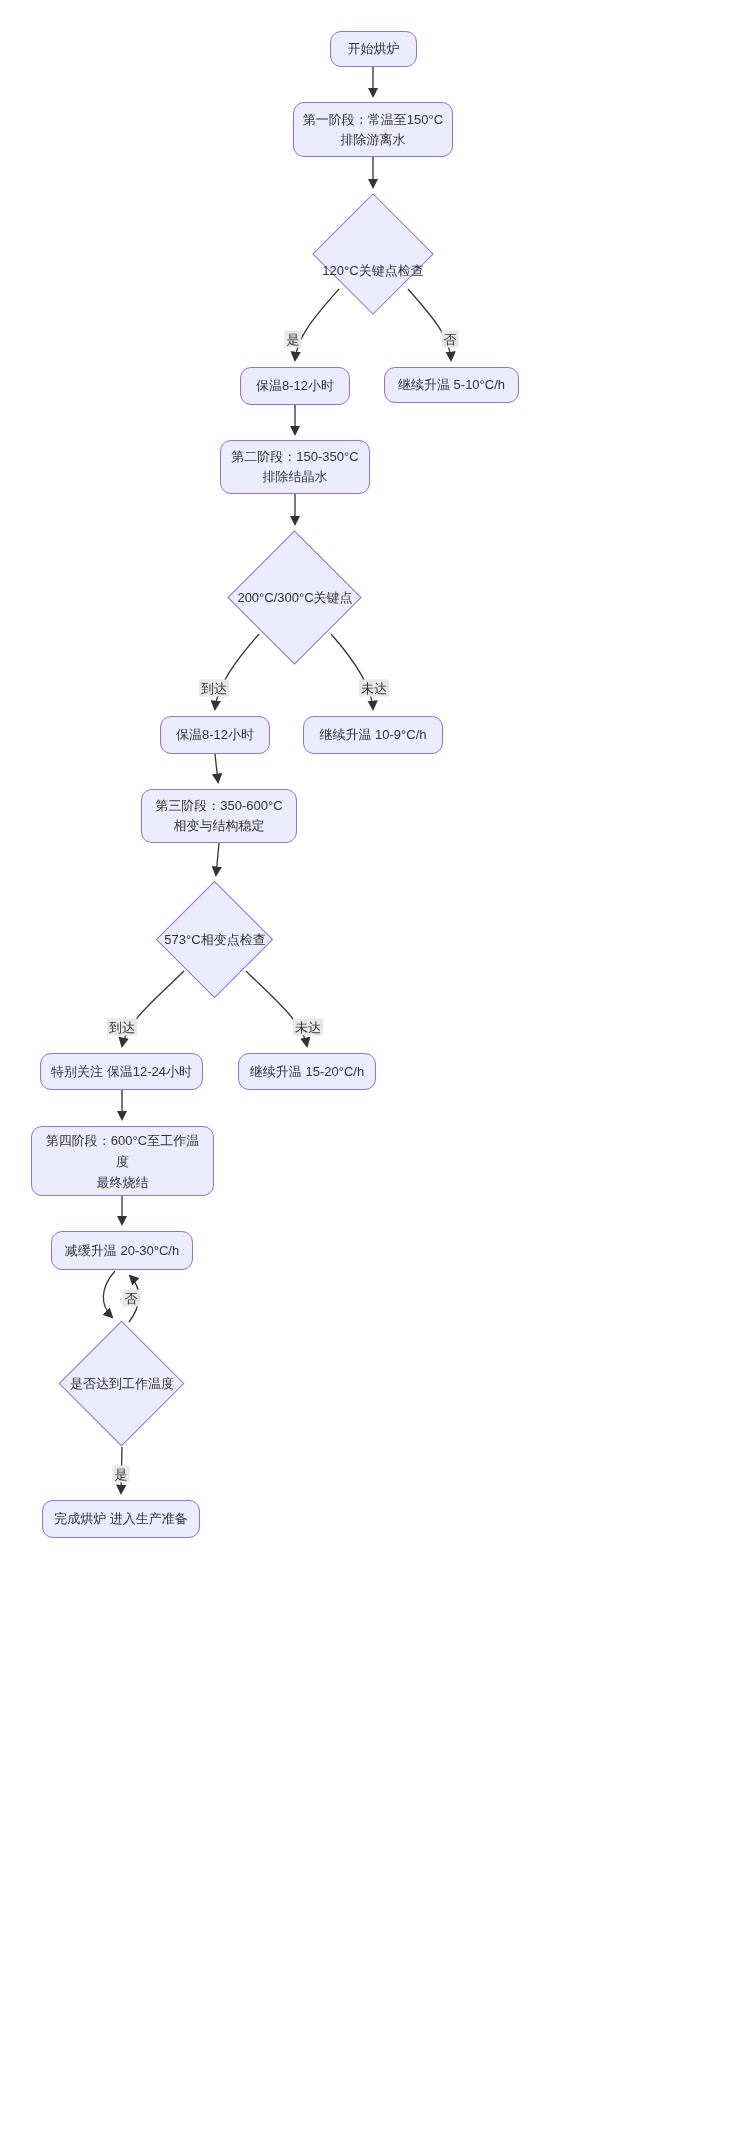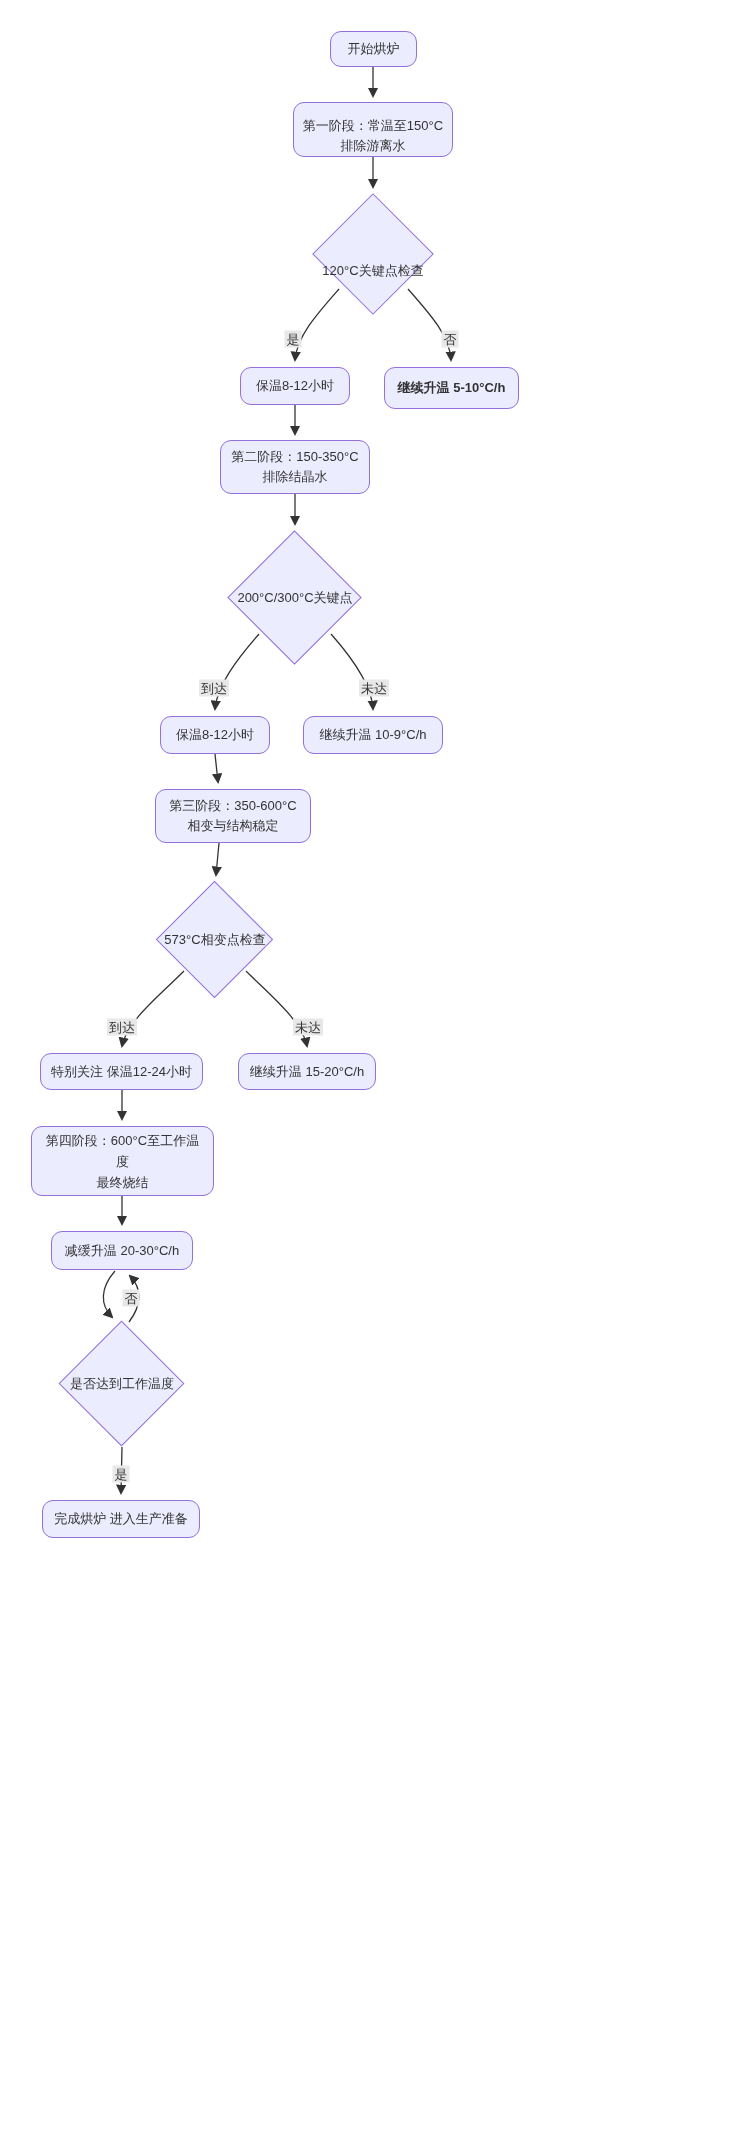--- a/index.html
+++ b/index.html
@@ -93,47 +93,47 @@
       <path d="M115,1271 C100,1288 100,1305 112,1317" marker-end="url(#arrowhead)"></path>
       <path d="M129,1322 C142,1305 142,1288 130,1276" marker-end="url(#arrowhead)"></path>
       <path d="M122,1447 L121,1493" marker-end="url(#arrowhead)"></path>
     </g>
   </svg>
 
   <div class="node" style="left:330px; top:31px; width:87px; height:36px;">
     <span>开始烘炉</span>
   </div>
 
-  <div class="node" style="left:293px; top:102px; width:160px; height:55px;justify-content:flex-end;">
+  <div class="node" style="left:293px; top:102px; width:160px; height:55px;">
     <span>第一阶段：常温至150°C</span>
     <span>排除游离水</span>
   </div>
 
   <div class="node" style="left:240px; top:367px; width:110px; height:38px;">
     <span>保温8-12小时</span>
   </div>
 
-  <div class="node" style="left:384px; top:367px; width:135px; height:42px;font-weight:bold;">
+  <div class="node" style="left:384px; top:367px; width:135px; height:36px;">
     <span>继续升温 5-10°C/h</span>
   </div>
 
   <div class="node" style="left:220px; top:440px; width:150px; height:54px;">
     <span>第二阶段：150-350°C</span>
     <span>排除结晶水</span>
   </div>
 
   <div class="node" style="left:160px; top:716px; width:110px; height:38px;">
     <span>保温8-12小时</span>
   </div>
 
   <div class="node" style="left:303px; top:716px; width:140px; height:38px;">
     <span>继续升温 10-9°C/h</span>
   </div>
 
-  <div class="node" style="left:155px; top:789px; width:156px; height:54px;">
+  <div class="node" style="left:141px; top:789px; width:156px; height:54px;">
     <span>第三阶段：350-600°C</span>
     <span>相变与结构稳定</span>
   </div>
 
   <div class="node" style="left:40px; top:1053px; width:163px; height:37px;">
     <span>特别关注 保温12-24小时</span>
   </div>
 
   <div class="node" style="left:238px; top:1053px; width:138px; height:37px;">
     <span>继续升温 15-20°C/h</span>

